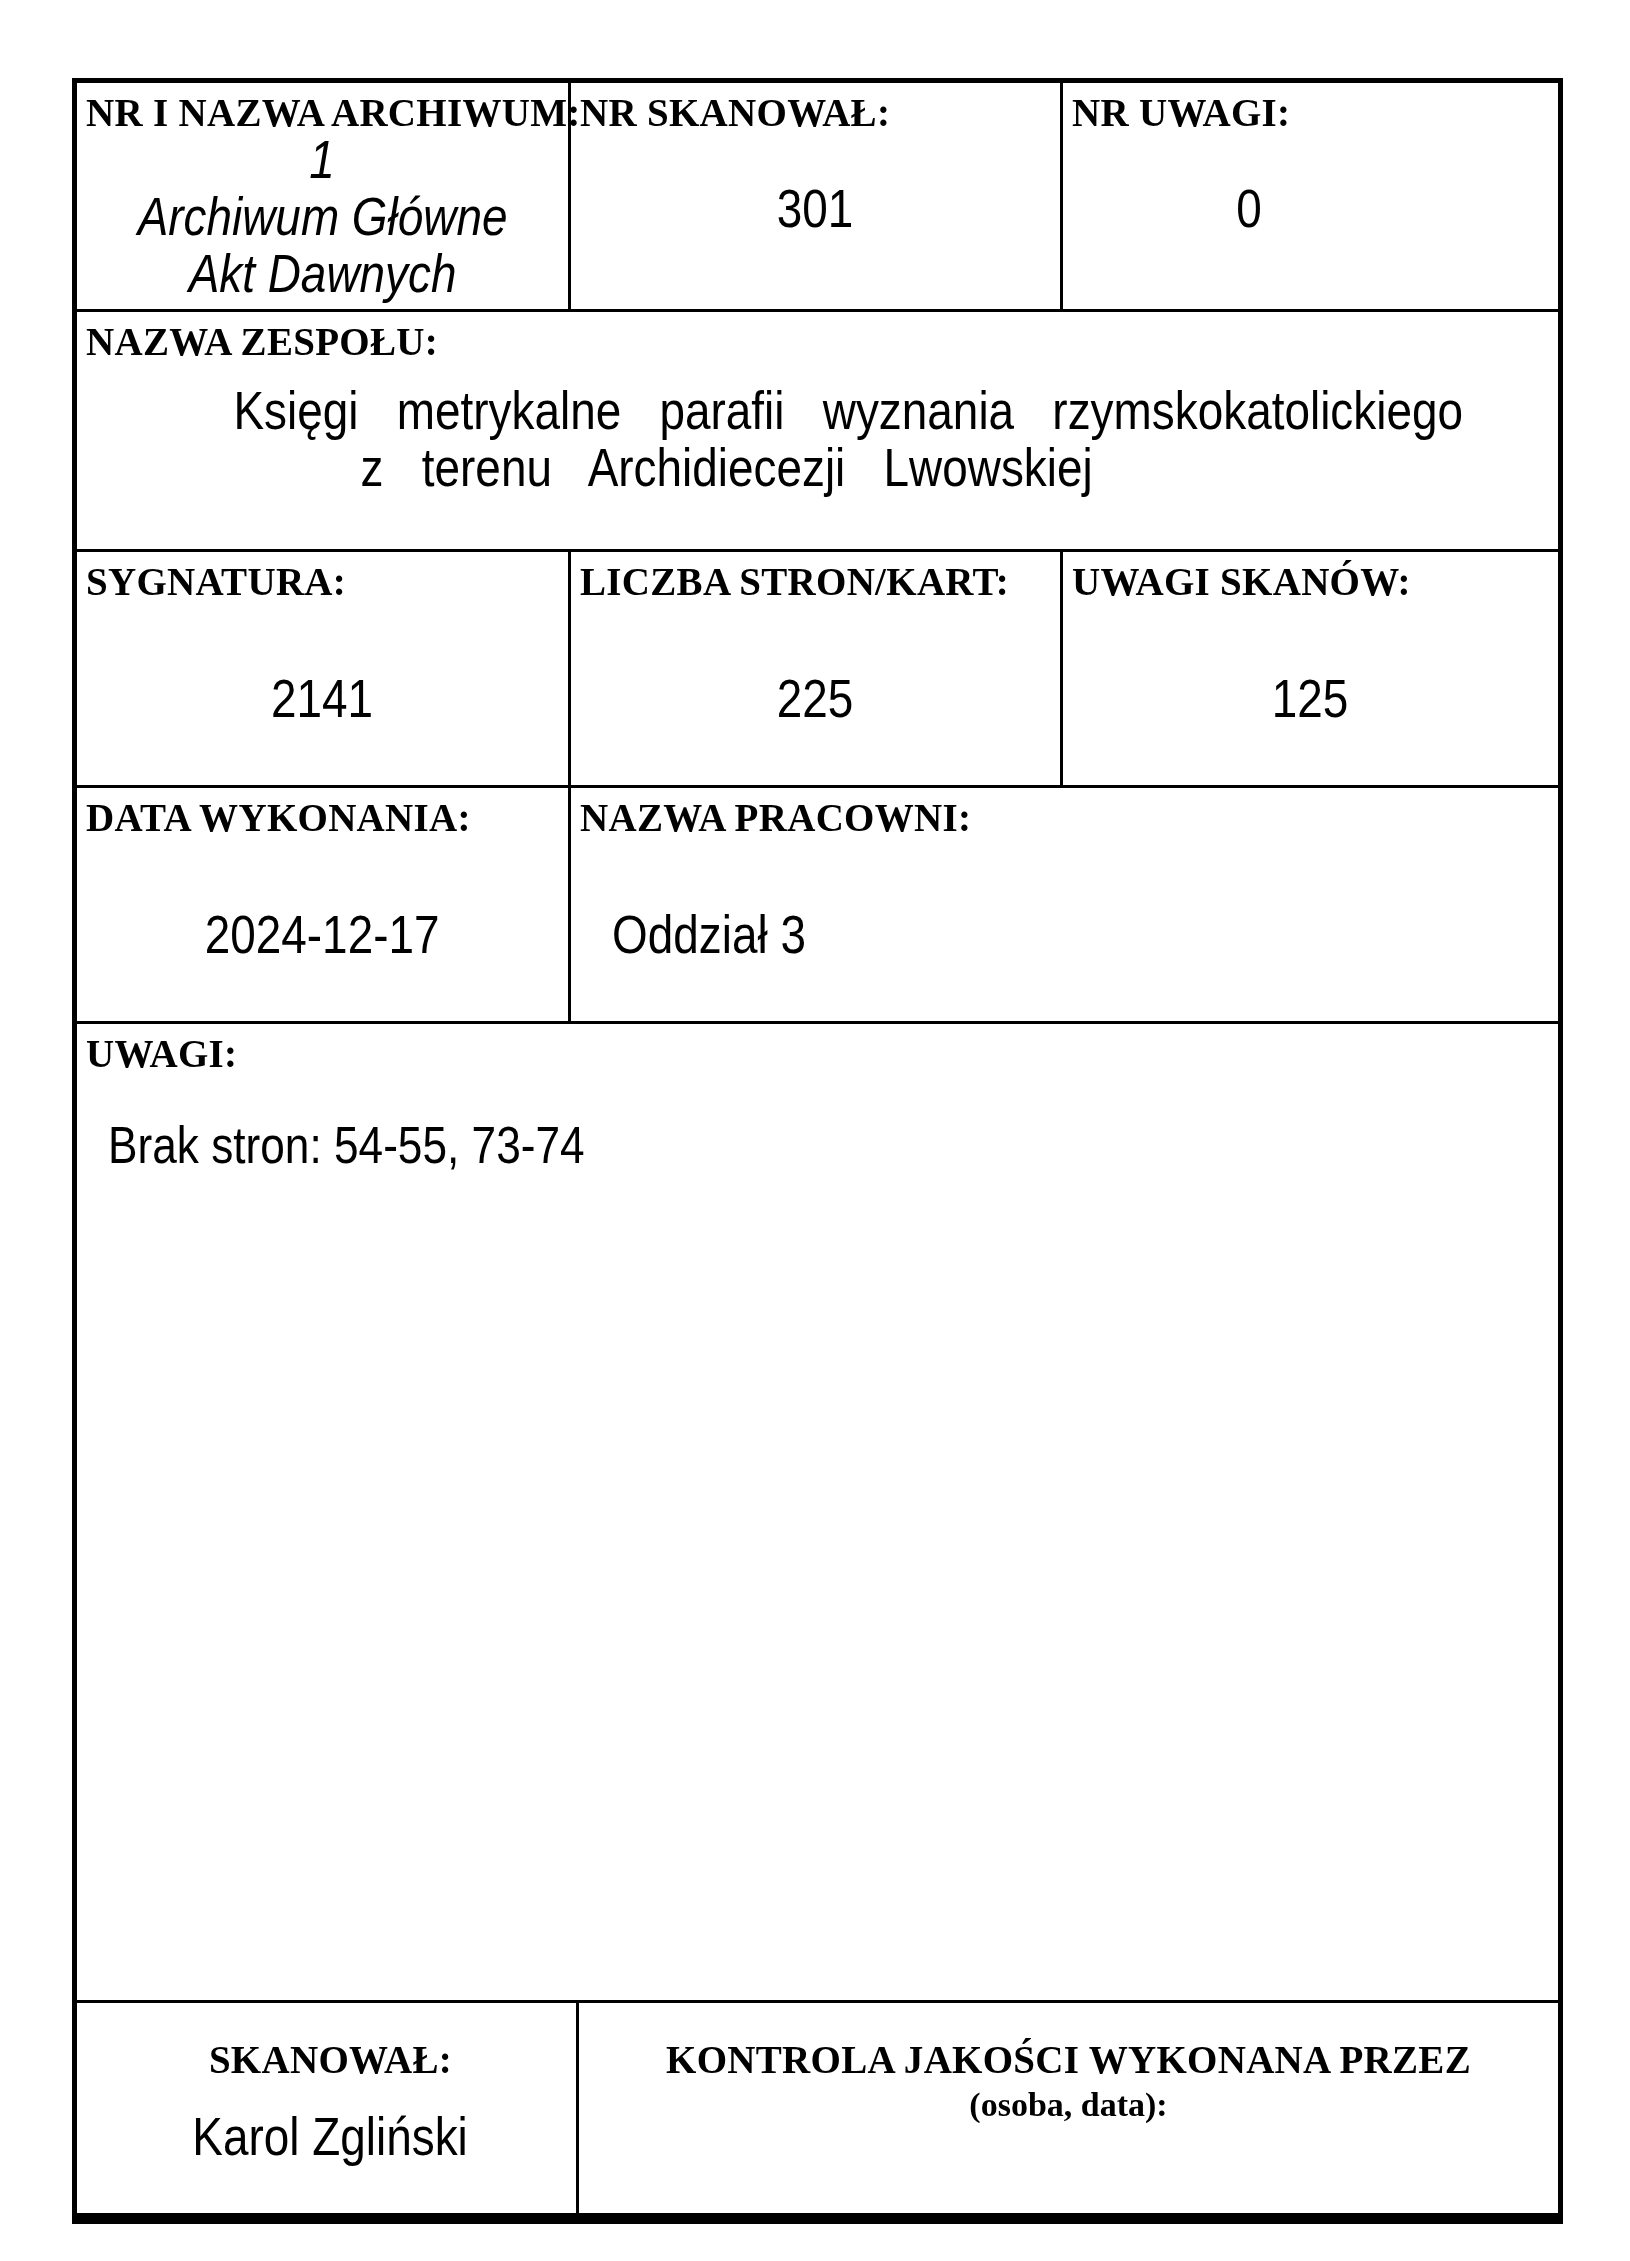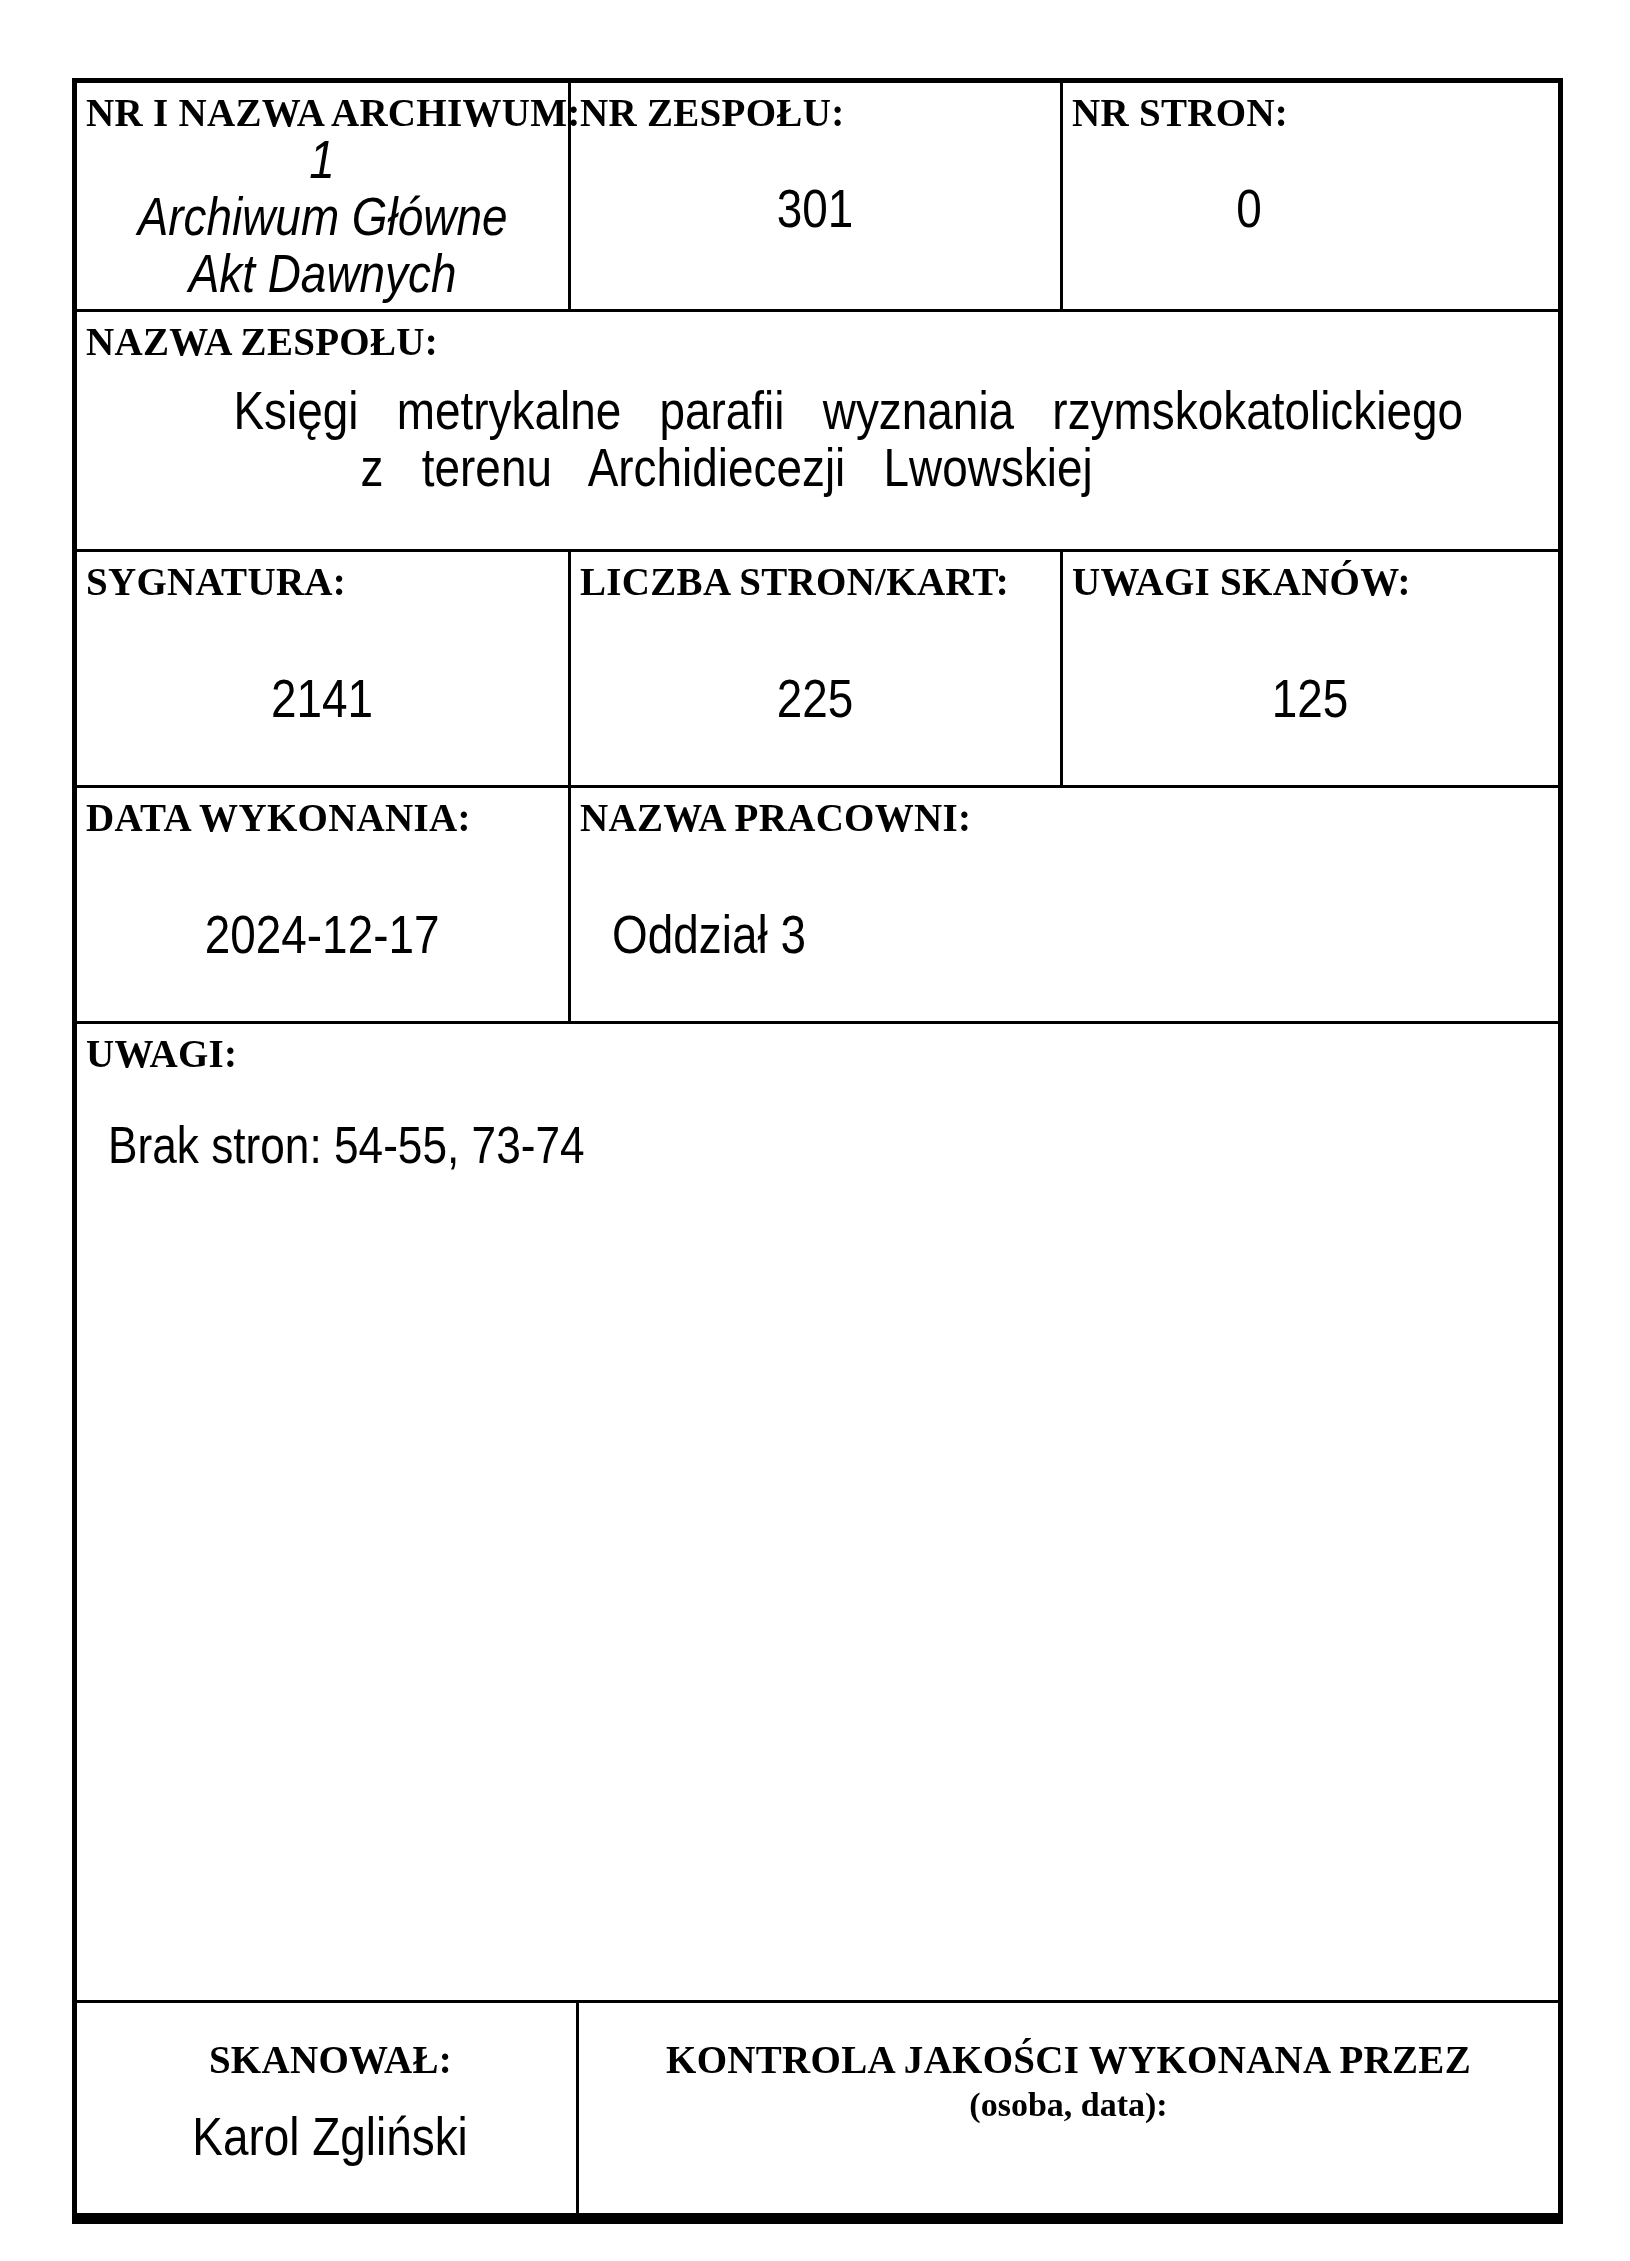--- a/index.html
+++ b/index.html
@@ -70,25 +70,25 @@
     <div class="row">
       <div class="cell w1 h1">
         <div class="label">NR I NAZWA ARCHIWUM:</div>
         <div class="archive-val val">
           <div><span class="cx">1</span></div>
           <div><span class="cx">Archiwum Główne</span></div>
           <div><span class="cx">Akt Dawnych</span></div>
         </div>
       </div>
       <div class="cell w2 h1">
-        <div class="label">NR ZESPOŁU:</div>
+        <div class="label">NR SKANOWAŁ:</div>
         <div class="num-val-r1 val"><span class="cx">301</span></div>
       </div>
       <div class="cell h1">
-        <div class="label">NR STRON:</div>
+        <div class="label">NR UWAGI:</div>
         <div class="num-val-r1 val"><span class="shift-left"><span class="cx">0</span></span></div>
       </div>
     </div>
 
     <div class="row">
       <div class="cell full h2">
         <div class="label">NAZWA ZESPOŁU:</div>
         <div class="fond-name-val val">
           <div><span class="cx ws">Księgi metrykalne parafii wyznania rzymskokatolickiego</span></div>
           <div class="fond-line2"><span class="cx ws">z terenu Archidiecezji Lwowskiej</span></div>

